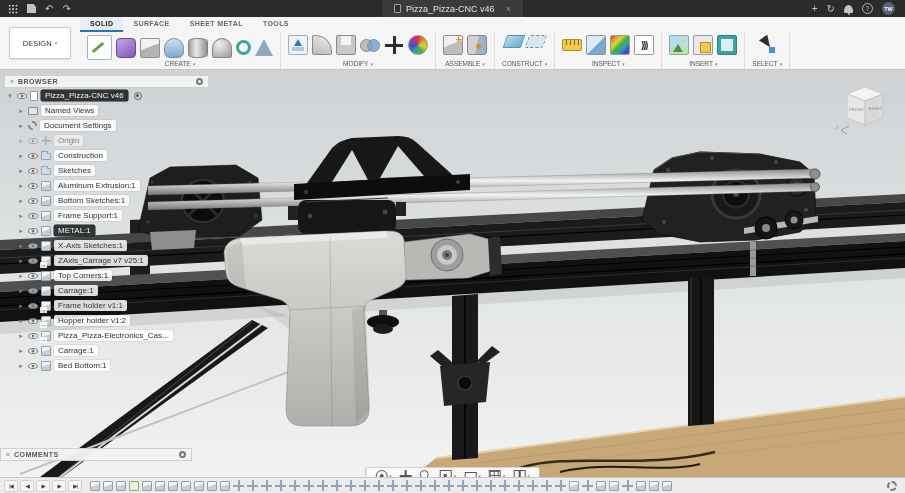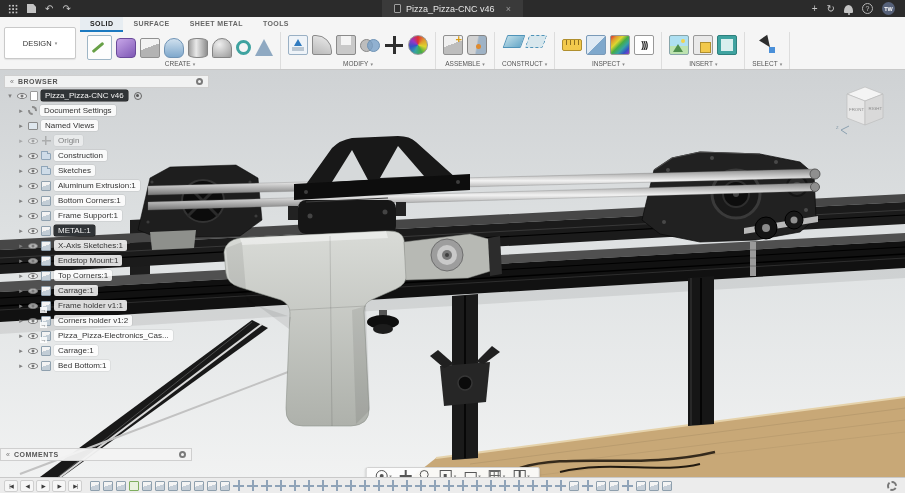--- a/index.html
+++ b/index.html
@@ -27,21 +27,21 @@
   .i-bell::after { content:""; position:absolute; left:3.5px; bottom:-2px; width:2px; height:2px; border-radius:50%; background:#c4c4c4; }
   .i-help { width:11px; height:11px; border:1px solid #b5b5b5; border-radius:50%; color:#c4c4c4;
             font-size:7px; display:flex; align-items:center; justify-content:center; cursor:pointer; }
   .avatar { width:13px; height:13px; border-radius:50%; background:#566179; color:#fff; font-weight:bold;
             font-size:5.5px; display:flex; align-items:center; justify-content:center; cursor:pointer; }
 
   
   .toolbar { position:absolute; top:17px; left:0; right:0; height:53px; background:#f5f5f5;
              border-bottom:1px solid #c8c8c8; display:flex; z-index:15; }
   .design-wrap { width:80px; display:flex; align-items:center; justify-content:center; }
-  .design-btn { width:72px; height:32px; background:#fff; border:1px solid #c9c9c9; border-radius:2px;
+  .design-btn { width:62px; height:32px; background:#fff; border:1px solid #c9c9c9; border-radius:2px;
                 font-size:7.5px; color:#333; display:flex; align-items:center; justify-content:center; gap:3px;
                 box-shadow:0 1px 1px rgba(0,0,0,.08); cursor:pointer; }
   .ribbon-col { flex:1; display:flex; flex-direction:column; }
   .tabs-row { height:16px; display:flex; }
   .tab { font-size:7px; font-weight:bold; color:#666; letter-spacing:.4px; padding:0 10px;
          display:flex; align-items:center; cursor:pointer; border-bottom:2px solid transparent; }
   .tab.active { color:#222; background:#e7edf2; border-bottom-color:#1b79c0; }
   .groups-row { flex:1; display:flex; }
   .tgroup { display:flex; flex-direction:column; align-items:center; justify-content:space-between;
             padding:3px 7px 2px; border-right:1px solid #ddd; }
@@ -517,33 +517,33 @@
           <span class="arr">▾</span>
           <span class="i-eye"></span>
           <span class="bicon doc"></span>
           <span class="chip">Pizza_Pizza-CNC v46</span>
           <span class="radio"></span>
         </div>
 
         <div class="brow">
           <span class="arr">▸</span>
 
+          <span class="bicon views"></span>
+          <span class="chip">Named Views</span>
+
+        </div>
+
+        <div class="brow">
+          <span class="arr">▸</span>
+
           <span class="bicon gear"></span>
           <span class="chip">Document Settings</span>
 
         </div>
 
-        <div class="brow">
-          <span class="arr">▸</span>
-
-          <span class="bicon views"></span>
-          <span class="chip">Named Views</span>
-
-        </div>
-
         <div class="brow dim">
           <span class="arr">▸</span>
           <span class="i-eye"></span>
           <span class="bicon origin"></span>
           <span class="chip">Origin</span>
 
         </div>
 
         <div class="brow">
           <span class="arr">▸</span>
@@ -566,21 +566,21 @@
           <span class="i-eye"></span>
           <span class="bicon comp"></span>
           <span class="chip">Aluminum Extrusion:1</span>
 
         </div>
 
         <div class="brow">
           <span class="arr">▸</span>
           <span class="i-eye"></span>
           <span class="bicon comp"></span>
-          <span class="chip">Bottom Corners:1</span>
+          <span class="chip">Bottom Sketches:1</span>
 
         </div>
 
         <div class="brow">
           <span class="arr">▸</span>
           <span class="i-eye"></span>
           <span class="bicon comp"></span>
           <span class="chip">Frame Support:1</span>
 
         </div>
@@ -594,28 +594,28 @@
         </div>
 
         <div class="brow">
           <span class="arr">▸</span>
           <span class="i-eye"></span>
           <span class="bicon comp"></span>
           <span class="chip">X-Axis Sketches:1</span>
 
         </div>
 
-
-        <div class="brow">
-          <span class="arr">▸</span>
-          <span class="i-eye"></span>
-          <span class="bicon comp"></span>
-          <span class="chip">Endstop Mount:1</span>
-
-        </div>
+        <div class="brow">
+          <span class="arr">▸</span>
+          <span class="i-eye"></span>
+          <span class="bicon linked"></span>
+          <span class="chip">ZAxis_Carrage v7 v25:1</span>
+
+        </div>
+
 
         <div class="brow">
           <span class="arr">▸</span>
           <span class="i-eye"></span>
           <span class="bicon comp"></span>
           <span class="chip">Top Corners:1</span>
 
         </div>
 
         <div class="brow">
@@ -631,21 +631,21 @@
           <span class="i-eye"></span>
           <span class="bicon linked"></span>
           <span class="chip">Frame holder v1:1</span>
 
         </div>
 
         <div class="brow">
           <span class="arr">▸</span>
           <span class="i-eye"></span>
           <span class="bicon linked"></span>
-          <span class="chip">Corners holder v1:2</span>
+          <span class="chip">Hopper holder v1:2</span>
 
         </div>
 
         <div class="brow">
           <span class="arr">▸</span>
           <span class="i-eye"></span>
           <span class="bicon linked"></span>
           <span class="chip">Pizza_Pizza-Electronics_Cas...</span>
 
         </div>

